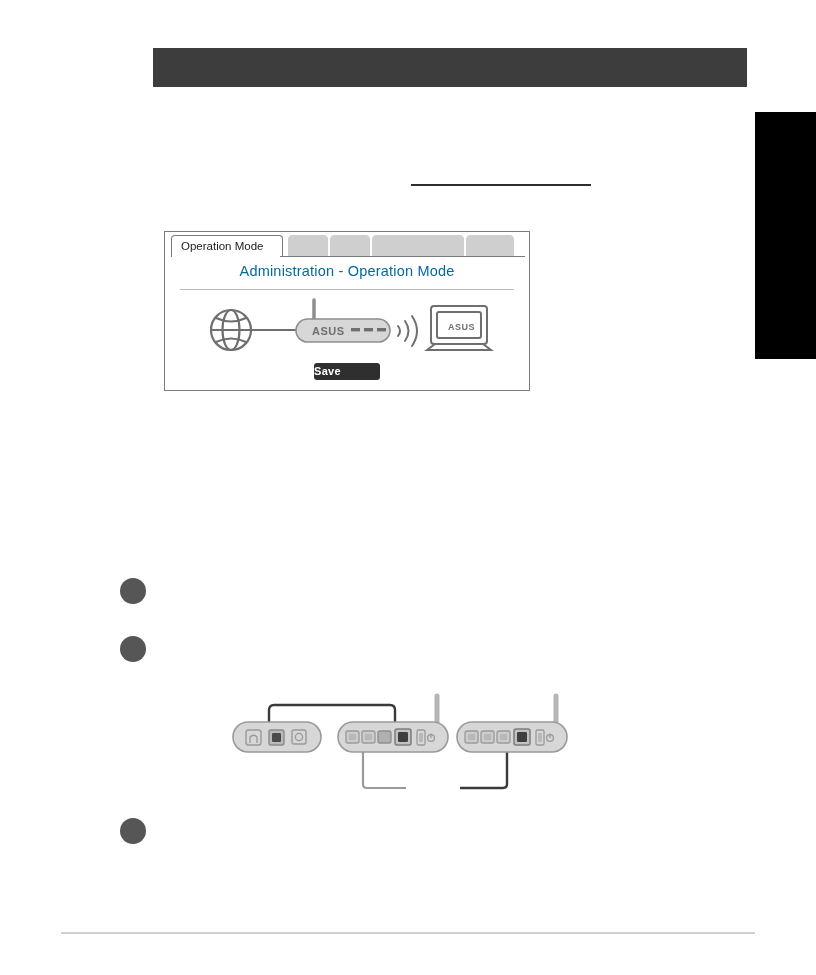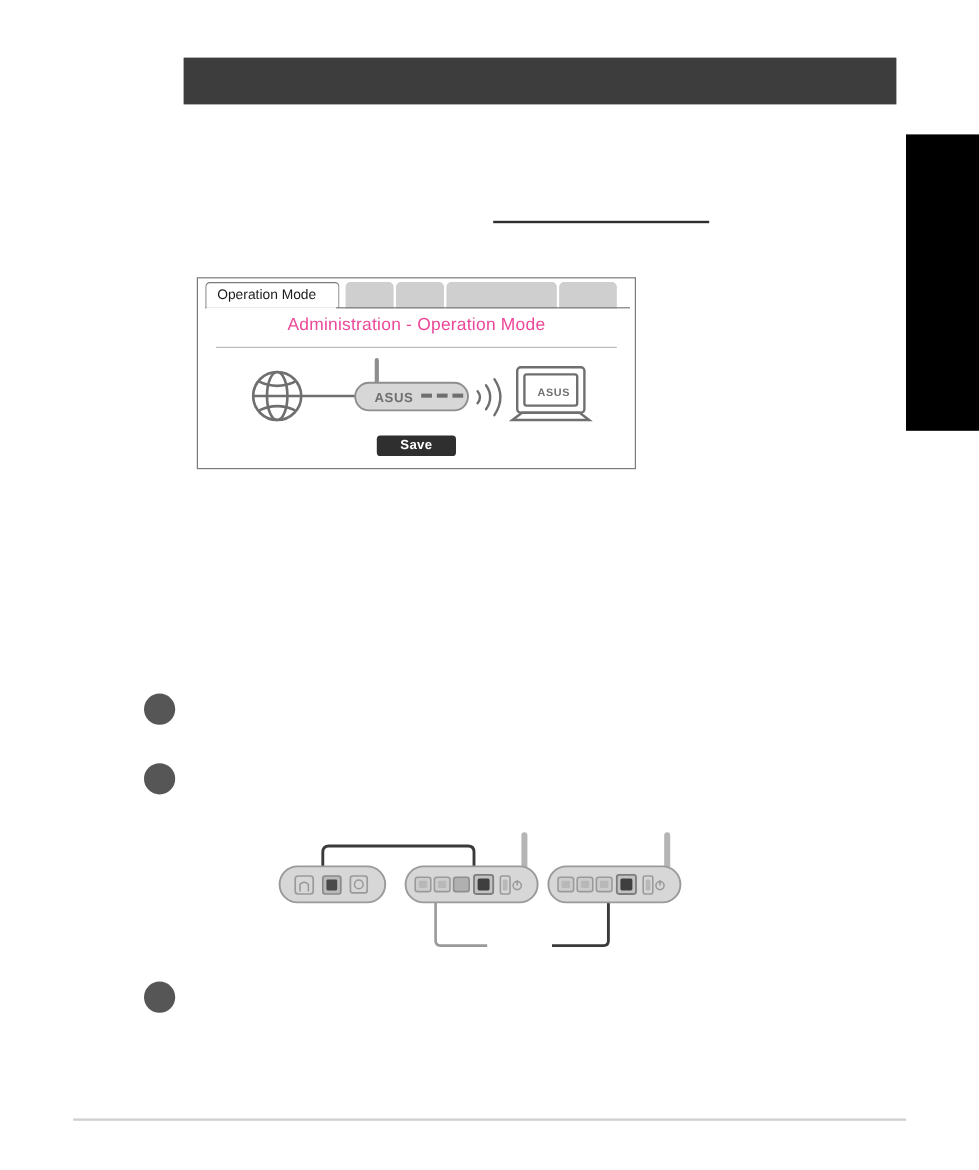--- a/index.html
+++ b/index.html
@@ -135,21 +135,21 @@
     background: #ffffff;
   }
 
   .panel-title {
     position: absolute;
     left: 0;
     right: 0;
     top: 31px;
     text-align: center;
     font-size: 14.5px;
-    color: #ec4899;
+    color: #0369a1;
     letter-spacing: 0.2px;
   }
 
   .panel-divider {
     position: absolute;
     left: 15px;
     right: 15px;
     top: 57px;
     height: 1px;
     background: #b9b9b9;
@@ -169,21 +169,20 @@
     left: 50%;
     margin-left: -33px;
     top: 131px;
     width: 66px;
     height: 17px;
     background: #2f2f2f;
     border-radius: 3px;
     color: #ffffff;
     font-size: 11px;
     font-weight: bold;
-    text-align: center;
     line-height: 17px;
     letter-spacing: 0.3px;
   }
 
   
   .hw-diagram {
     position: absolute;
     left: 228px;
     top: 688px;
     width: 345px;

